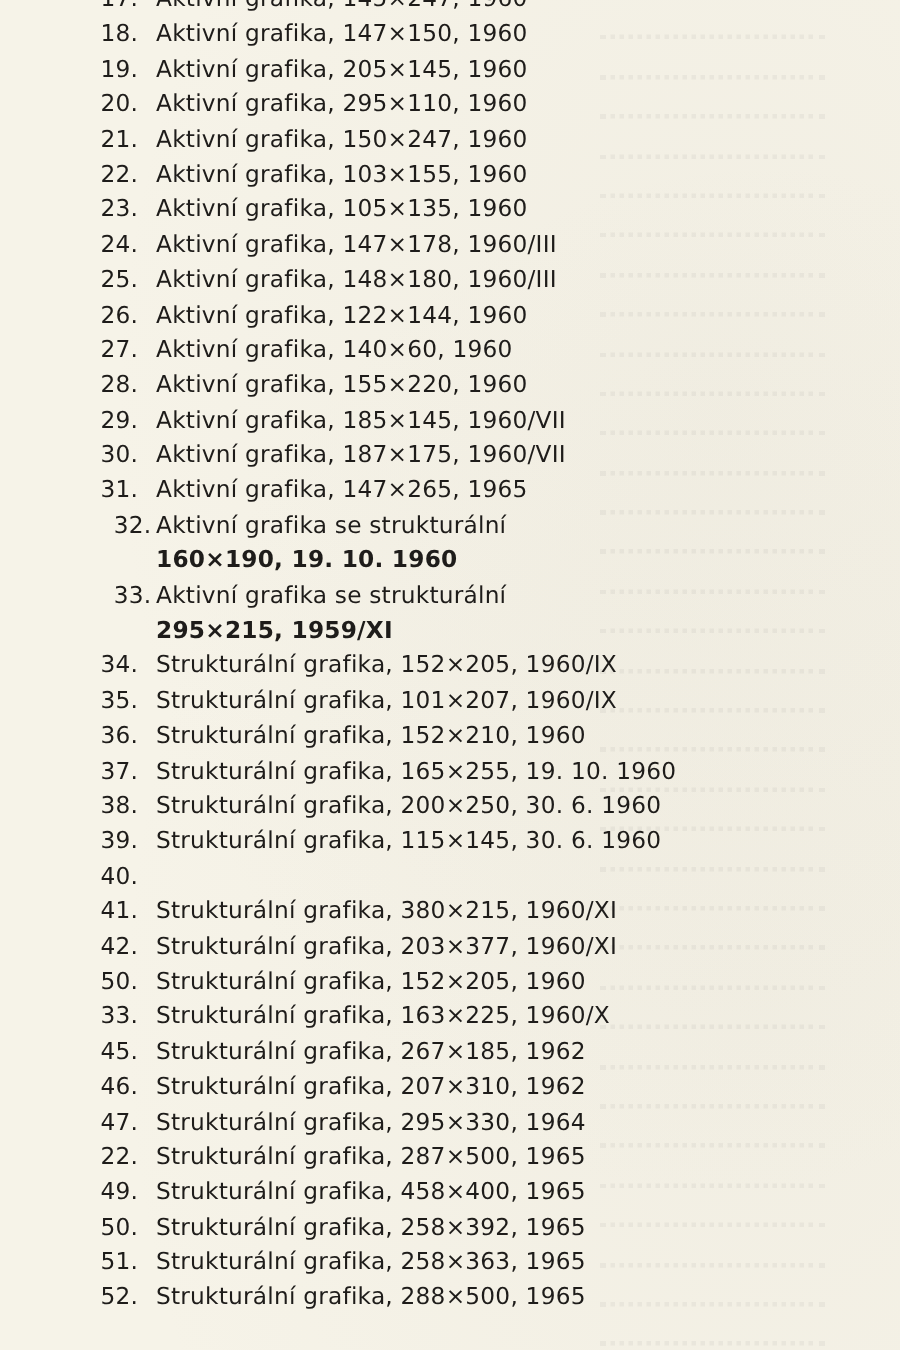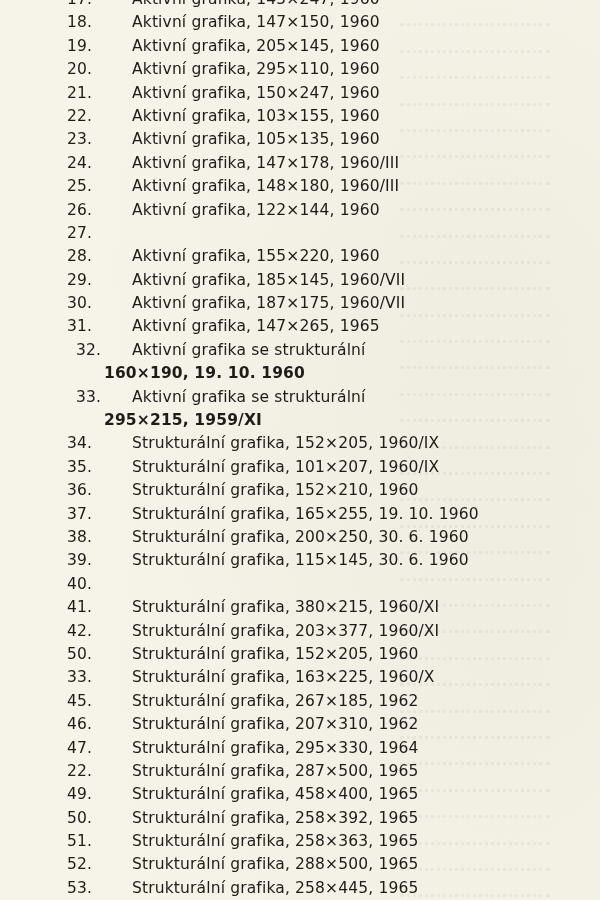--- a/index.html
+++ b/index.html
@@ -63,21 +63,20 @@
     text-align: right;
   }
   .num {
     position: absolute;
     left: 67px;
     width: 34px;
   }
   .text {
     position: absolute;
     left: 104px;
-    margin-left: 28px;
   }
   .line2 {
     position: absolute;
     left: 104px;
     top: 23.4px;
     font-weight: bold;
   }
 </style>
 </head>
 <body>
@@ -157,20 +156,21 @@
     <li class="item">
         <span class="num">25.</span>
         <span class="text">Aktivní grafika, 148×180, 1960/III</span>
       </li>
     <li class="item">
         <span class="num">26.</span>
         <span class="text">Aktivní grafika, 122×144, 1960</span>
       </li>
     <li class="item">
         <span class="num">27.</span>
+        <span class="text">Aktivní grafika, 140×60, 1960</span>
       </li>
     <li class="item">
         <span class="num">28.</span>
         <span class="text">Aktivní grafika, 155×220, 1960</span>
       </li>
     <li class="item">
         <span class="num">29.</span>
         <span class="text">Aktivní grafika, 185×145, 1960/VII</span>
       </li>
     <li class="item">
@@ -259,18 +259,14 @@
         <span class="text">Strukturální grafika, 258×392, 1965</span>
       </li>
     <li class="item">
         <span class="num">51.</span>
         <span class="text">Strukturální grafika, 258×363, 1965</span>
       </li>
     <li class="item">
         <span class="num">52.</span>
         <span class="text">Strukturální grafika, 288×500, 1965</span>
       </li>
-    <li class="item">
-        <span class="num">53.</span>
-        <span class="text">Strukturální grafika, 258×445, 1965</span>
-      </li>
   </ul>
 </div>
 
 </body></html>

